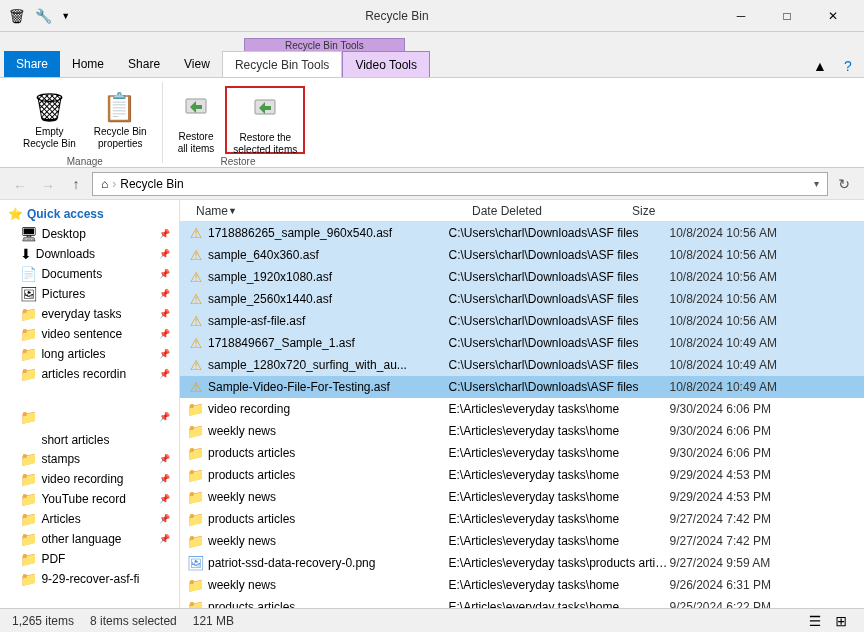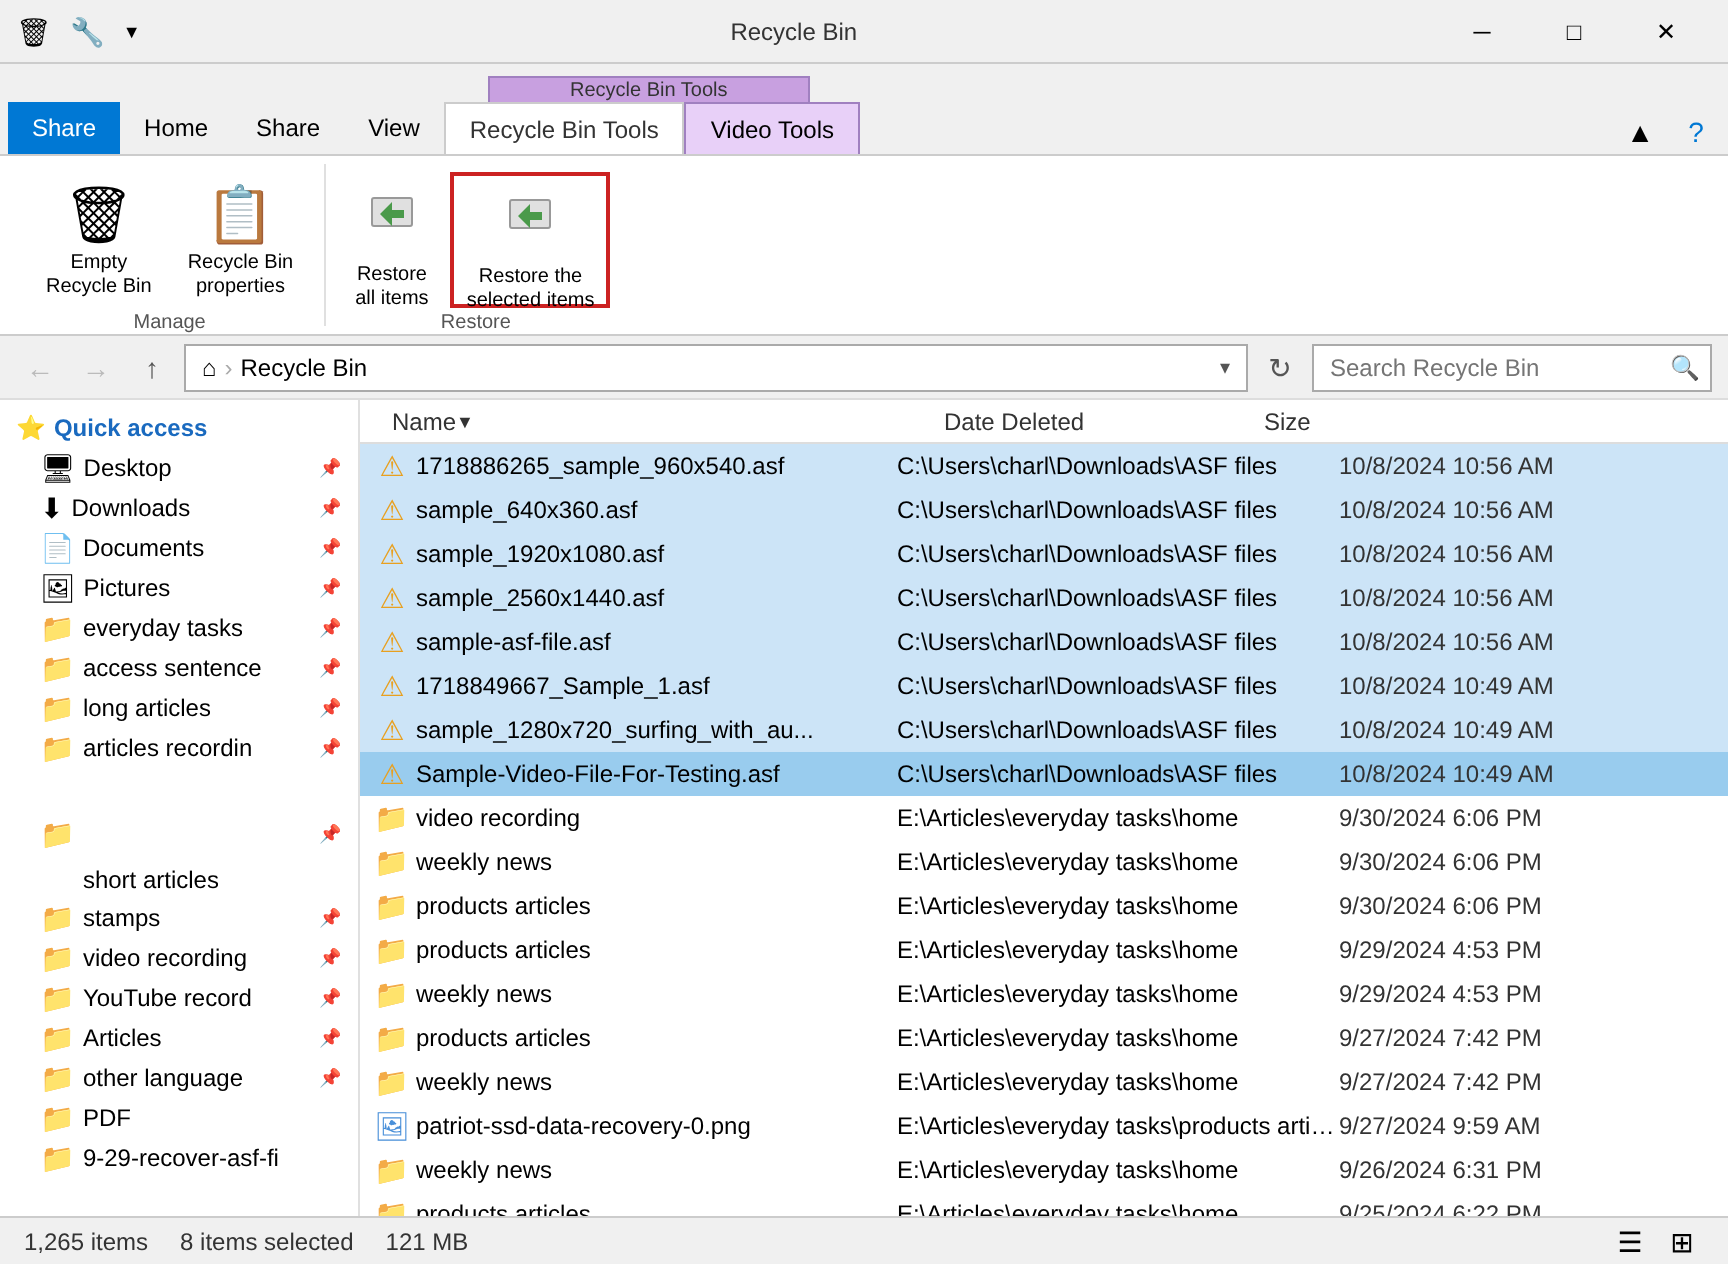--- a/index.html
+++ b/index.html
@@ -277,24 +277,20 @@
   <button class="nav-btn disabled">←</button>
   <button class="nav-btn disabled">→</button>
   <button class="nav-btn">↑</button>
   <div class="address-box">
     <span style="font-size:12px;">⌂</span>
     <span style="color:#aaa;">›</span>
     <span>Recycle Bin</span>
     <span class="address-dropdown">▾</span>
   </div>
   <button class="refresh-btn">↻</button>
-  <div class="search-wrap">
-    <input type="text" class="search-box" placeholder="Search Recycle Bin" style="">
-    <span class="search-icon">🔍</span>
-  </div>
 </div>
 
 <div style="display:flex; flex:1; overflow:hidden; height: calc(632px - 32px - 46px - 90px - 32px - 24px);">
 
   <div class="sidebar" style="padding-top:4px;">
     <div class="sidebar-header">
       <span>⭐</span>
       <span>Quick access</span>
     </div>
     <div id="sidebar-items">
@@ -318,21 +314,21 @@
           <span style="overflow:hidden;text-overflow:ellipsis;white-space:nowrap;max-width:110px;">Pictures</span>
           <span style="color:#0078d4;font-size:9px;margin-left:auto;">📌</span>
         </div>
         <div class="sidebar-item">
           <span style="font-size:14px;">📁</span>
           <span style="overflow:hidden;text-overflow:ellipsis;white-space:nowrap;max-width:110px;">everyday tasks</span>
           <span style="color:#0078d4;font-size:9px;margin-left:auto;">📌</span>
         </div>
         <div class="sidebar-item">
           <span style="font-size:14px;">📁</span>
-          <span style="overflow:hidden;text-overflow:ellipsis;white-space:nowrap;max-width:110px;">access sentence</span>
+          <span style="overflow:hidden;text-overflow:ellipsis;white-space:nowrap;max-width:110px;">video sentence</span>
           <span style="color:#0078d4;font-size:9px;margin-left:auto;">📌</span>
         </div>
         <div class="sidebar-item">
           <span style="font-size:14px;">📁</span>
           <span style="overflow:hidden;text-overflow:ellipsis;white-space:nowrap;max-width:110px;">long articles</span>
           <span style="color:#0078d4;font-size:9px;margin-left:auto;">📌</span>
         </div>
         <div class="sidebar-item">
           <span style="font-size:14px;">📁</span>
           <span style="overflow:hidden;text-overflow:ellipsis;white-space:nowrap;max-width:110px;">articles recordin</span>

